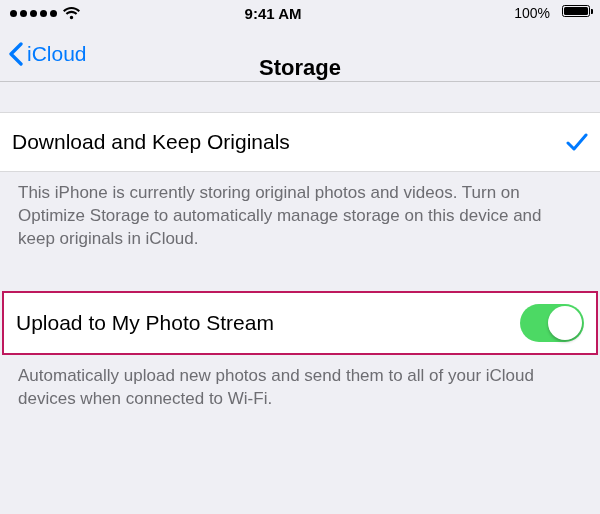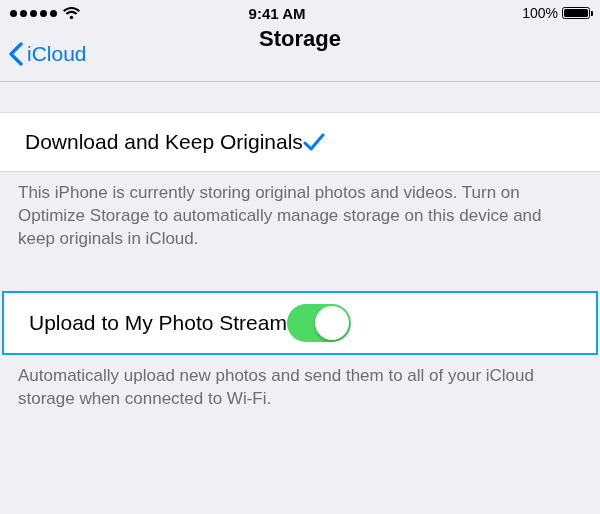--- a/index.html
+++ b/index.html
@@ -18,31 +18,31 @@
       justify-content: space-between;
       padding: 12px 10px;
       font-size: 15px;
       font-weight: 600;
     }
     .status-left, .status-right { display: flex; align-items: center; gap: 6px; }
     .dots { display: flex; gap: 3px; }
     .dot { width: 7px; height: 7px; border-radius: 50%; background: #000; }
     .wifi svg { display: block; }
     .time { font-size: 15px; font-weight: 600; }
-    .battery-wrap { display: flex; align-items: center; gap: 4px; margin-left: 48px; }
+    .battery-wrap { display: flex; gap: 12px; margin-left: 48px; }
     .battery-pct { font-size: 14px; font-weight: 400; }
     .battery { position: relative; width: 28px; height: 12px; border: 1px solid #000; border-radius: 2.5px; }
     .battery::after { content: ""; position: absolute; right: -4px; top: 3px; width: 2.5px; height: 5px; background: #000; border-radius: 0 1px 1px 0; }
     .battery-fill { position: absolute; left: 1px; top: 1px; bottom: 1px; right: 1px; background: #000; border-radius: 1.5px; }
 
     
     .nav-bar {
       height: 56px;
       display: flex;
-      align-items: flex-start;
+      align-items: flex-end;
       justify-content: center;
       position: relative;
       border-bottom: 1px solid #c6c6c9;
     }
     .nav-title { font-size: 22px; font-weight: 600; }
     .nav-back {
       position: absolute;
       left: 8px;
       top: 0;
       bottom: 0;
@@ -54,24 +54,25 @@
       font-weight: 400;
       cursor: pointer;
     }
     .nav-back svg { display: block; }
 
     
     .cell {
       background: #fff;
       border-top: 1px solid #d9d9db;
       border-bottom: 1px solid #d9d9db;
-      padding: 0 25px;
+      padding: 0 12px;
       height: 60px;
       display: flex;
       align-items: center;
+      justify-content: space-between;
       font-size: 21px;
     }
     .cell .label { color: #000; }
     .section-gap { height: 30px; }
     .section-gap-small { height: 10px; }
 
     .footer-text {
       color: #6d6d72;
       font-size: 17px;
       line-height: 1.35;
@@ -90,21 +91,21 @@
     .toggle-knob {
       position: absolute;
       right: 2px; top: 2px;
       width: 34px; height: 34px;
       border-radius: 50%;
       background: #fff;
       box-shadow: 0 2px 3px rgba(0,0,0,0.25);
     }
 
     .highlight-box {
-      border: 2px solid #0ea5e9;
+      border: 2px solid #be185d;
       margin: 0 2px;
     }
     .highlight-box .cell { border-top: none; border-bottom: none; }
   </style>
 </head>
 <body>
 
 <div class="status-bar">
   <div class="status-left">
     <div class="dots">
@@ -159,13 +160,13 @@
 <div class="section-gap-small"></div>
 
 <div class="highlight-box">
   <div class="cell">
     <span class="label">Upload to My Photo Stream</span>
     <span class="toggle">
       <span class="toggle-knob"></span>
     </span>
   </div>
 </div>
-<div class="footer-text">Automatically upload new photos and send them to all of your iCloud storage when connected to Wi-Fi.</div>
+<div class="footer-text">Automatically upload new photos and send them to all of your iCloud devices when connected to Wi-Fi.</div>
 
 </body></html>

